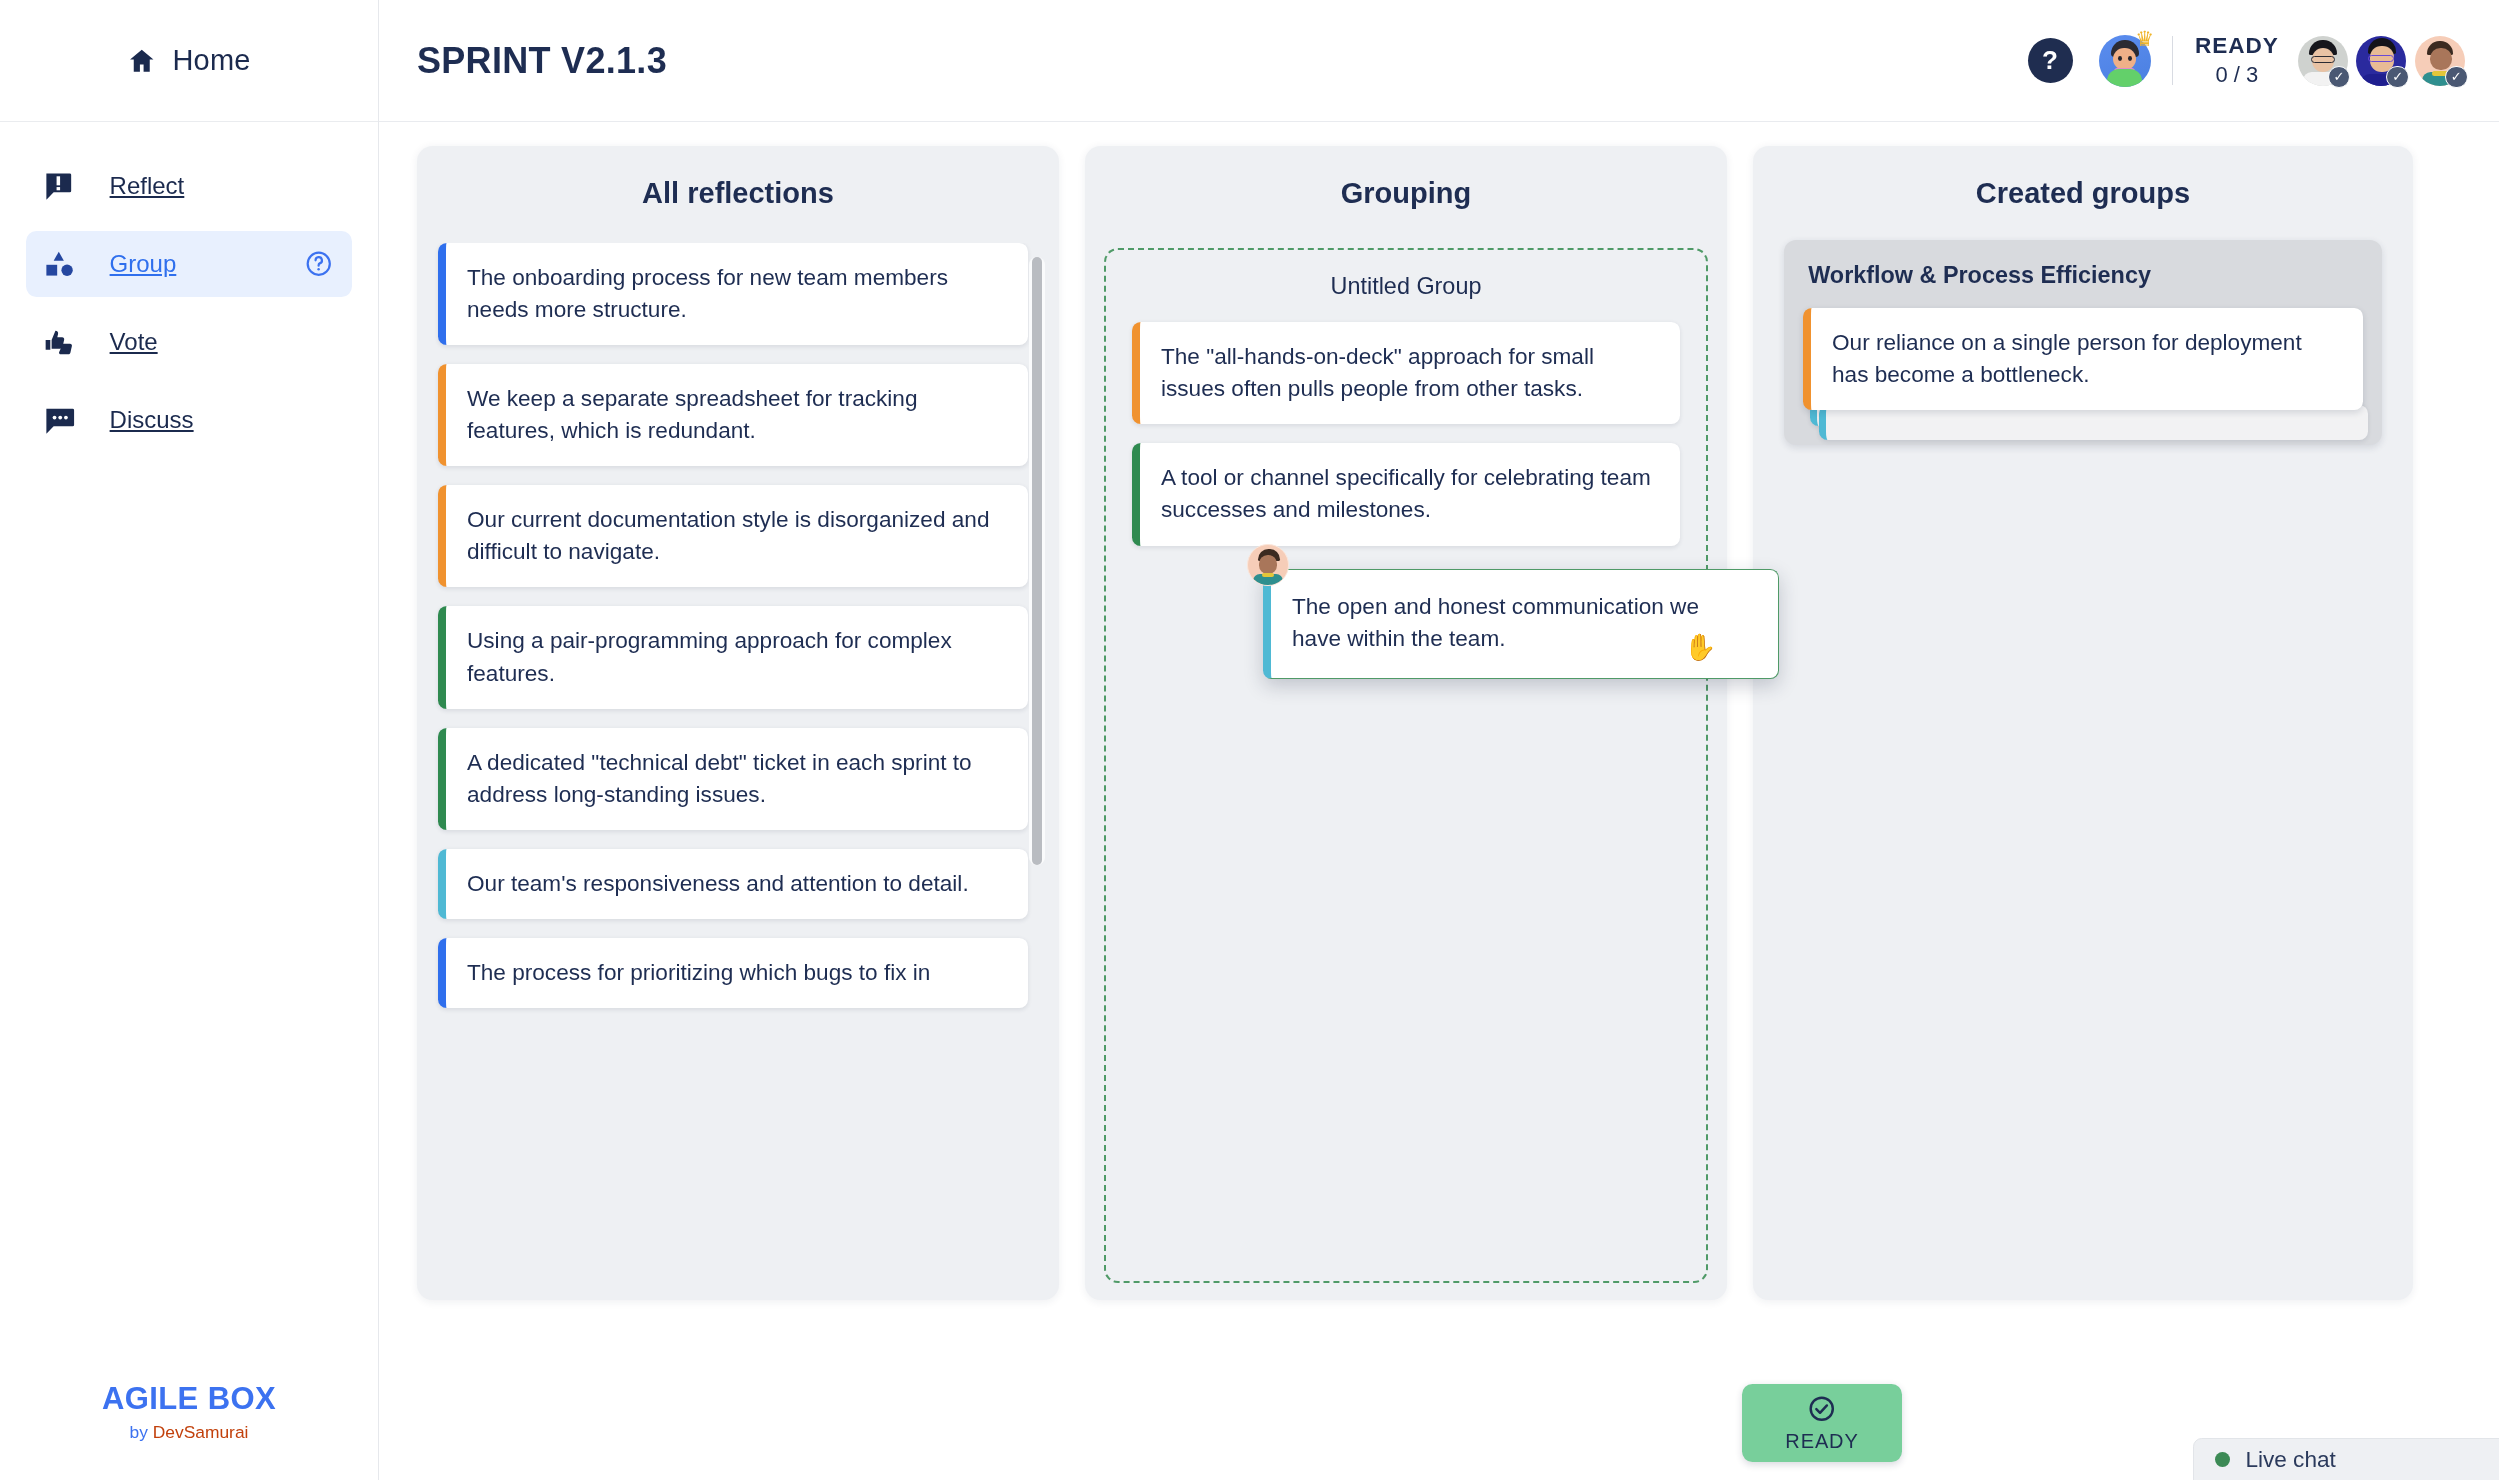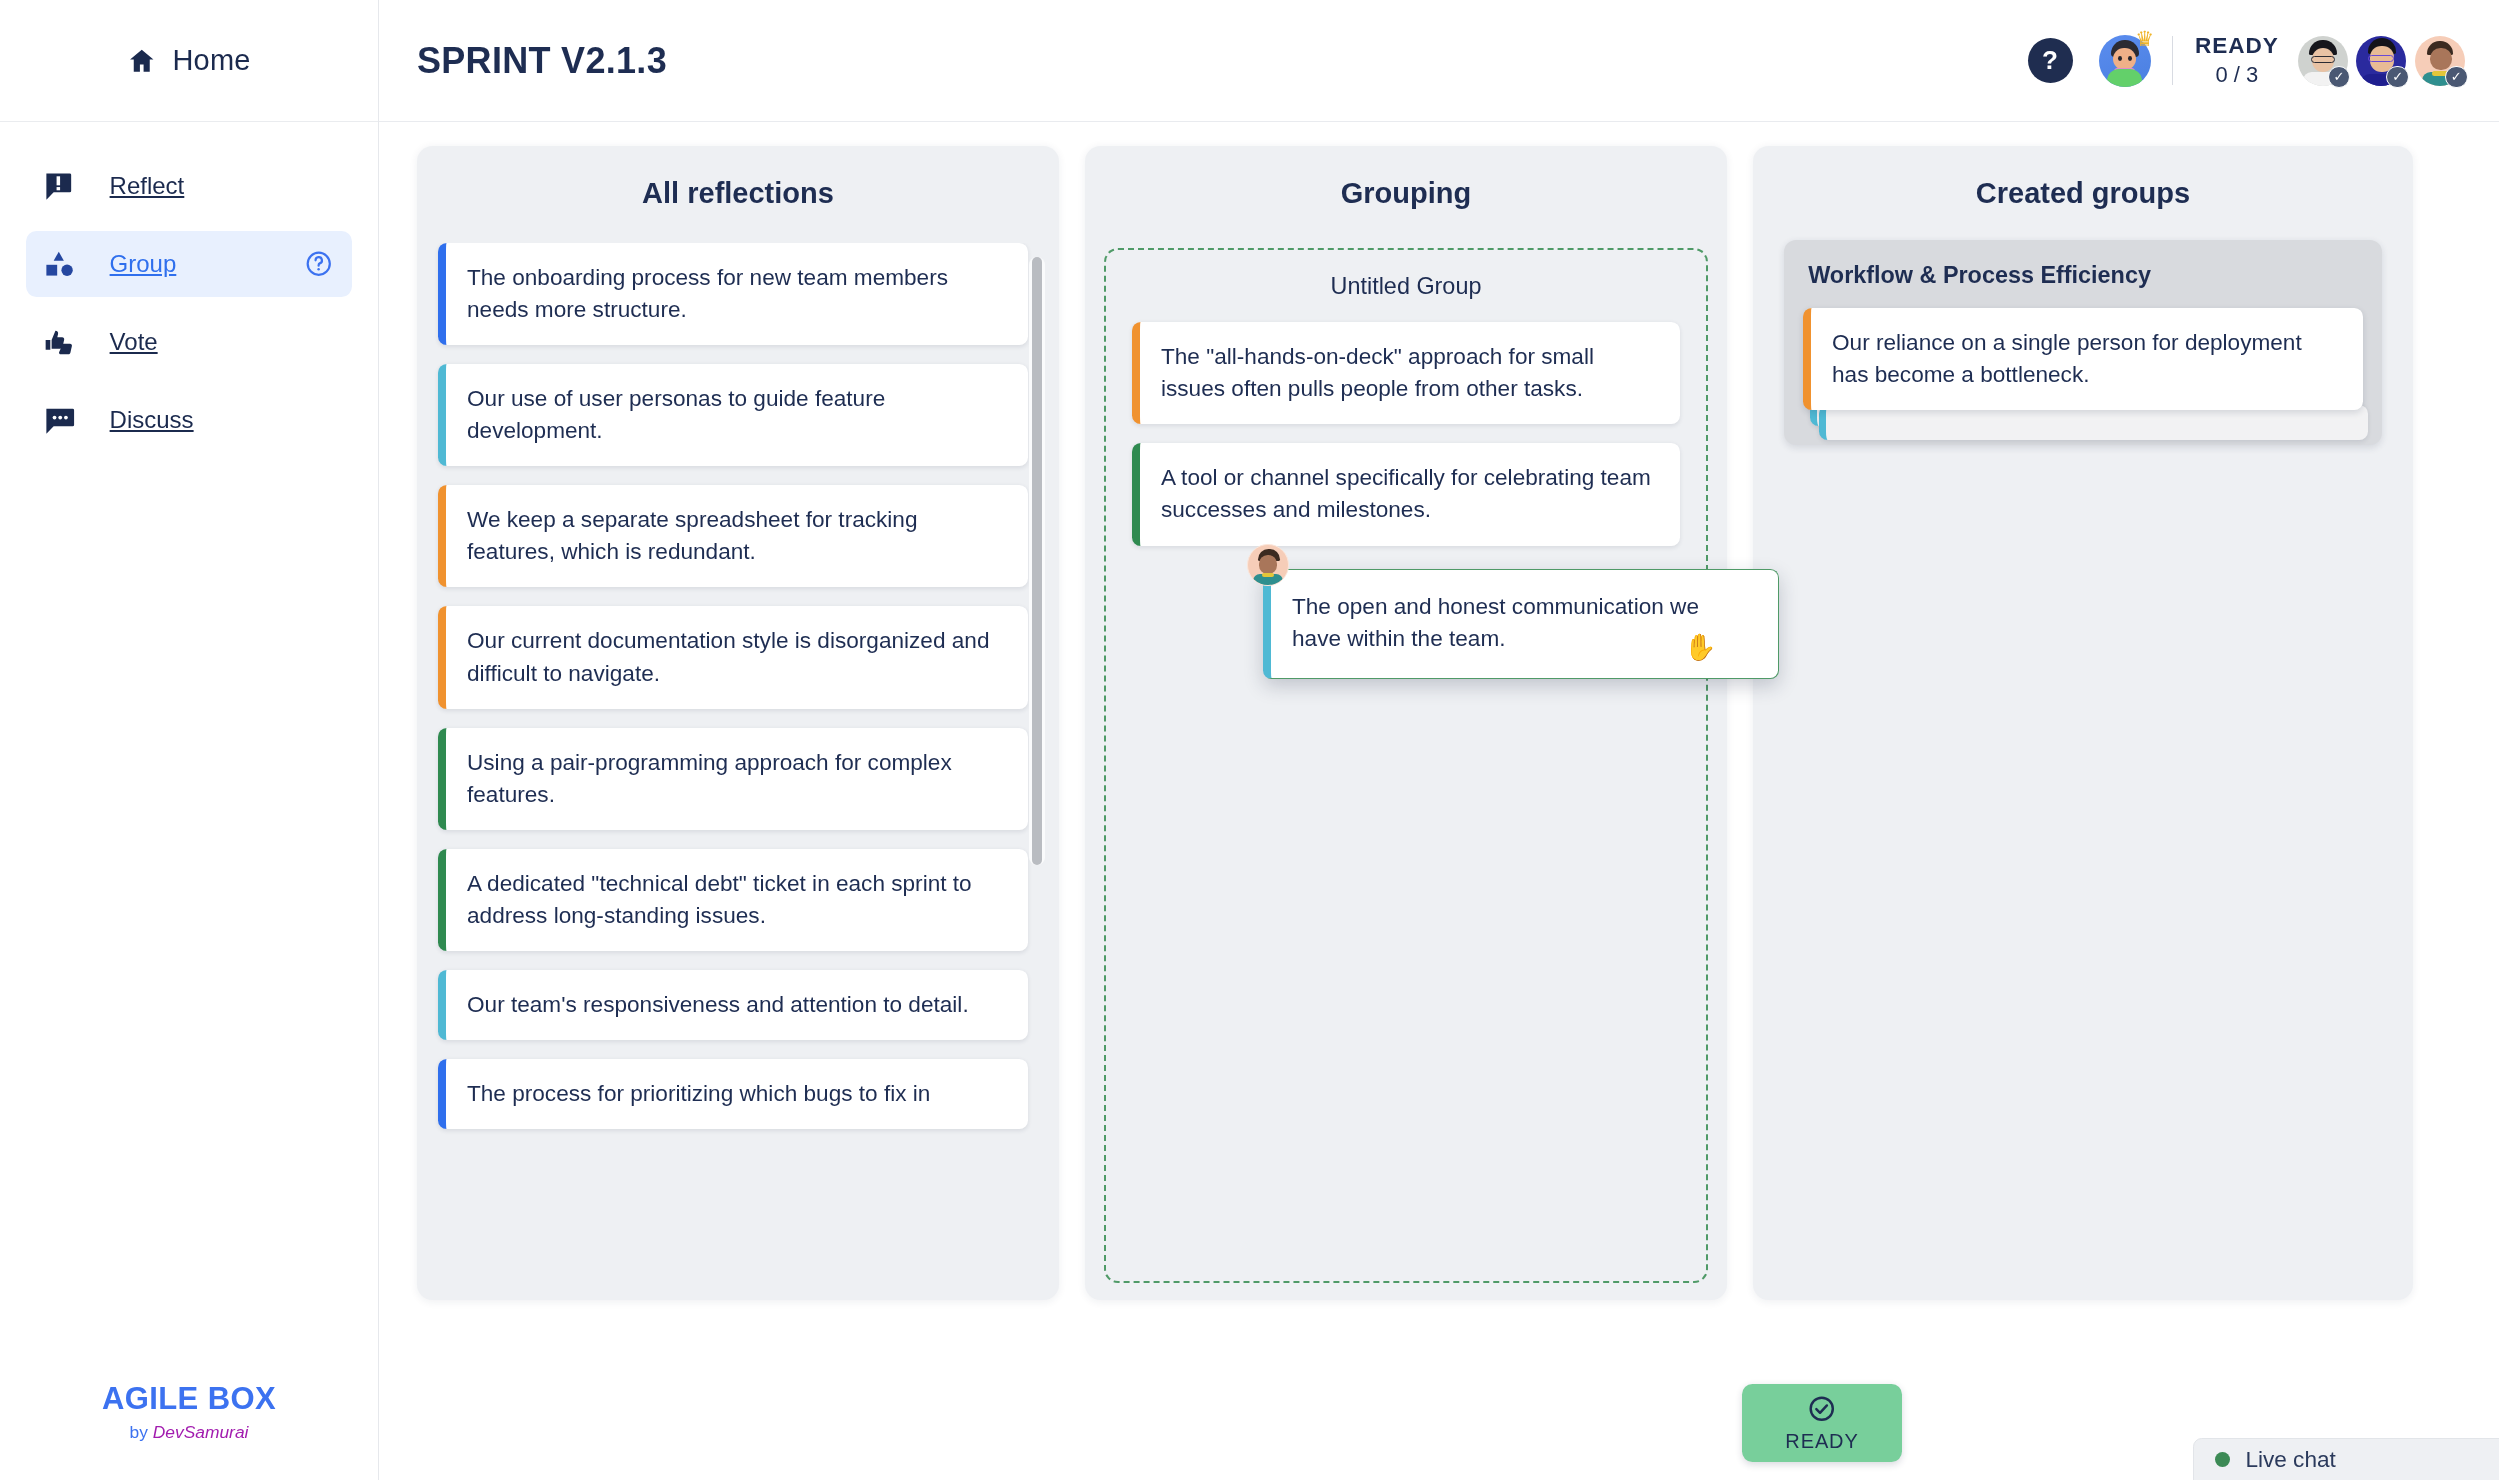--- a/index.html
+++ b/index.html
@@ -45,21 +45,21 @@
   .nav-item.active .nav-label { color: #2f6fed; }
   .nav-help { margin-left: auto; display:flex; align-items:center; }
 
   .brand {
     position: absolute; left: 0; right: 0; bottom: 38px;
     text-align: center;
   }
   .brand-main { font-size: 31px; font-weight: 700; color: #3c72f0; letter-spacing: 0.4px; }
   .brand-sub { font-size: 17.4px; margin-top: 5.2px; }
   .brand-by { color: #3c72f0; }
-  .brand-ds { color: #a21caf; font-style: italic; }
+  .brand-ds { color: #c2410c; }
 
   
   .main { flex: 1; position: relative; height: 1481px; background: #ffffff; }
   .topbar {
     height: 122px; display: flex; align-items: center;
     padding: 0 35px 0 38px;
     border-bottom: 0.9px solid #e9ebef;
     background: #fff;
   }
   .page-title { font-size: 36px; color: #1e2d52; letter-spacing: 0.3px; }
@@ -393,21 +393,20 @@
         </div>
       </div>
     </div>
 
     <div class="board">
 
       <div class="col col-reflections">
         <div class="col-title">All reflections</div>
         <div class="cards-scroll">
           <div class="rcard" style="border-left-color:#2f6fed">The onboarding process for new team members needs more structure.</div>
-          <div class="rcard" style="border-left-color:#4fb9d4">Our use of user personas to guide feature development.</div>
           <div class="rcard" style="border-left-color:#f0922f">We keep a separate spreadsheet for tracking features, which is redundant.</div>
           <div class="rcard" style="border-left-color:#f0922f">Our current documentation style is disorganized and difficult to navigate.</div>
           <div class="rcard" style="border-left-color:#2f8a50">Using a pair-programming approach for complex features.</div>
           <div class="rcard" style="border-left-color:#2f8a50">A dedicated "technical debt" ticket in each sprint to address long-standing issues.</div>
           <div class="rcard" style="border-left-color:#4fb9d4">Our team's responsiveness and attention to detail.</div>
           <div class="rcard" style="border-left-color:#2f6fed">The process for prioritizing which bugs to fix in</div>
         </div>
         <div class="scrollbar">
           <div class="thumb"></div>
         </div>

